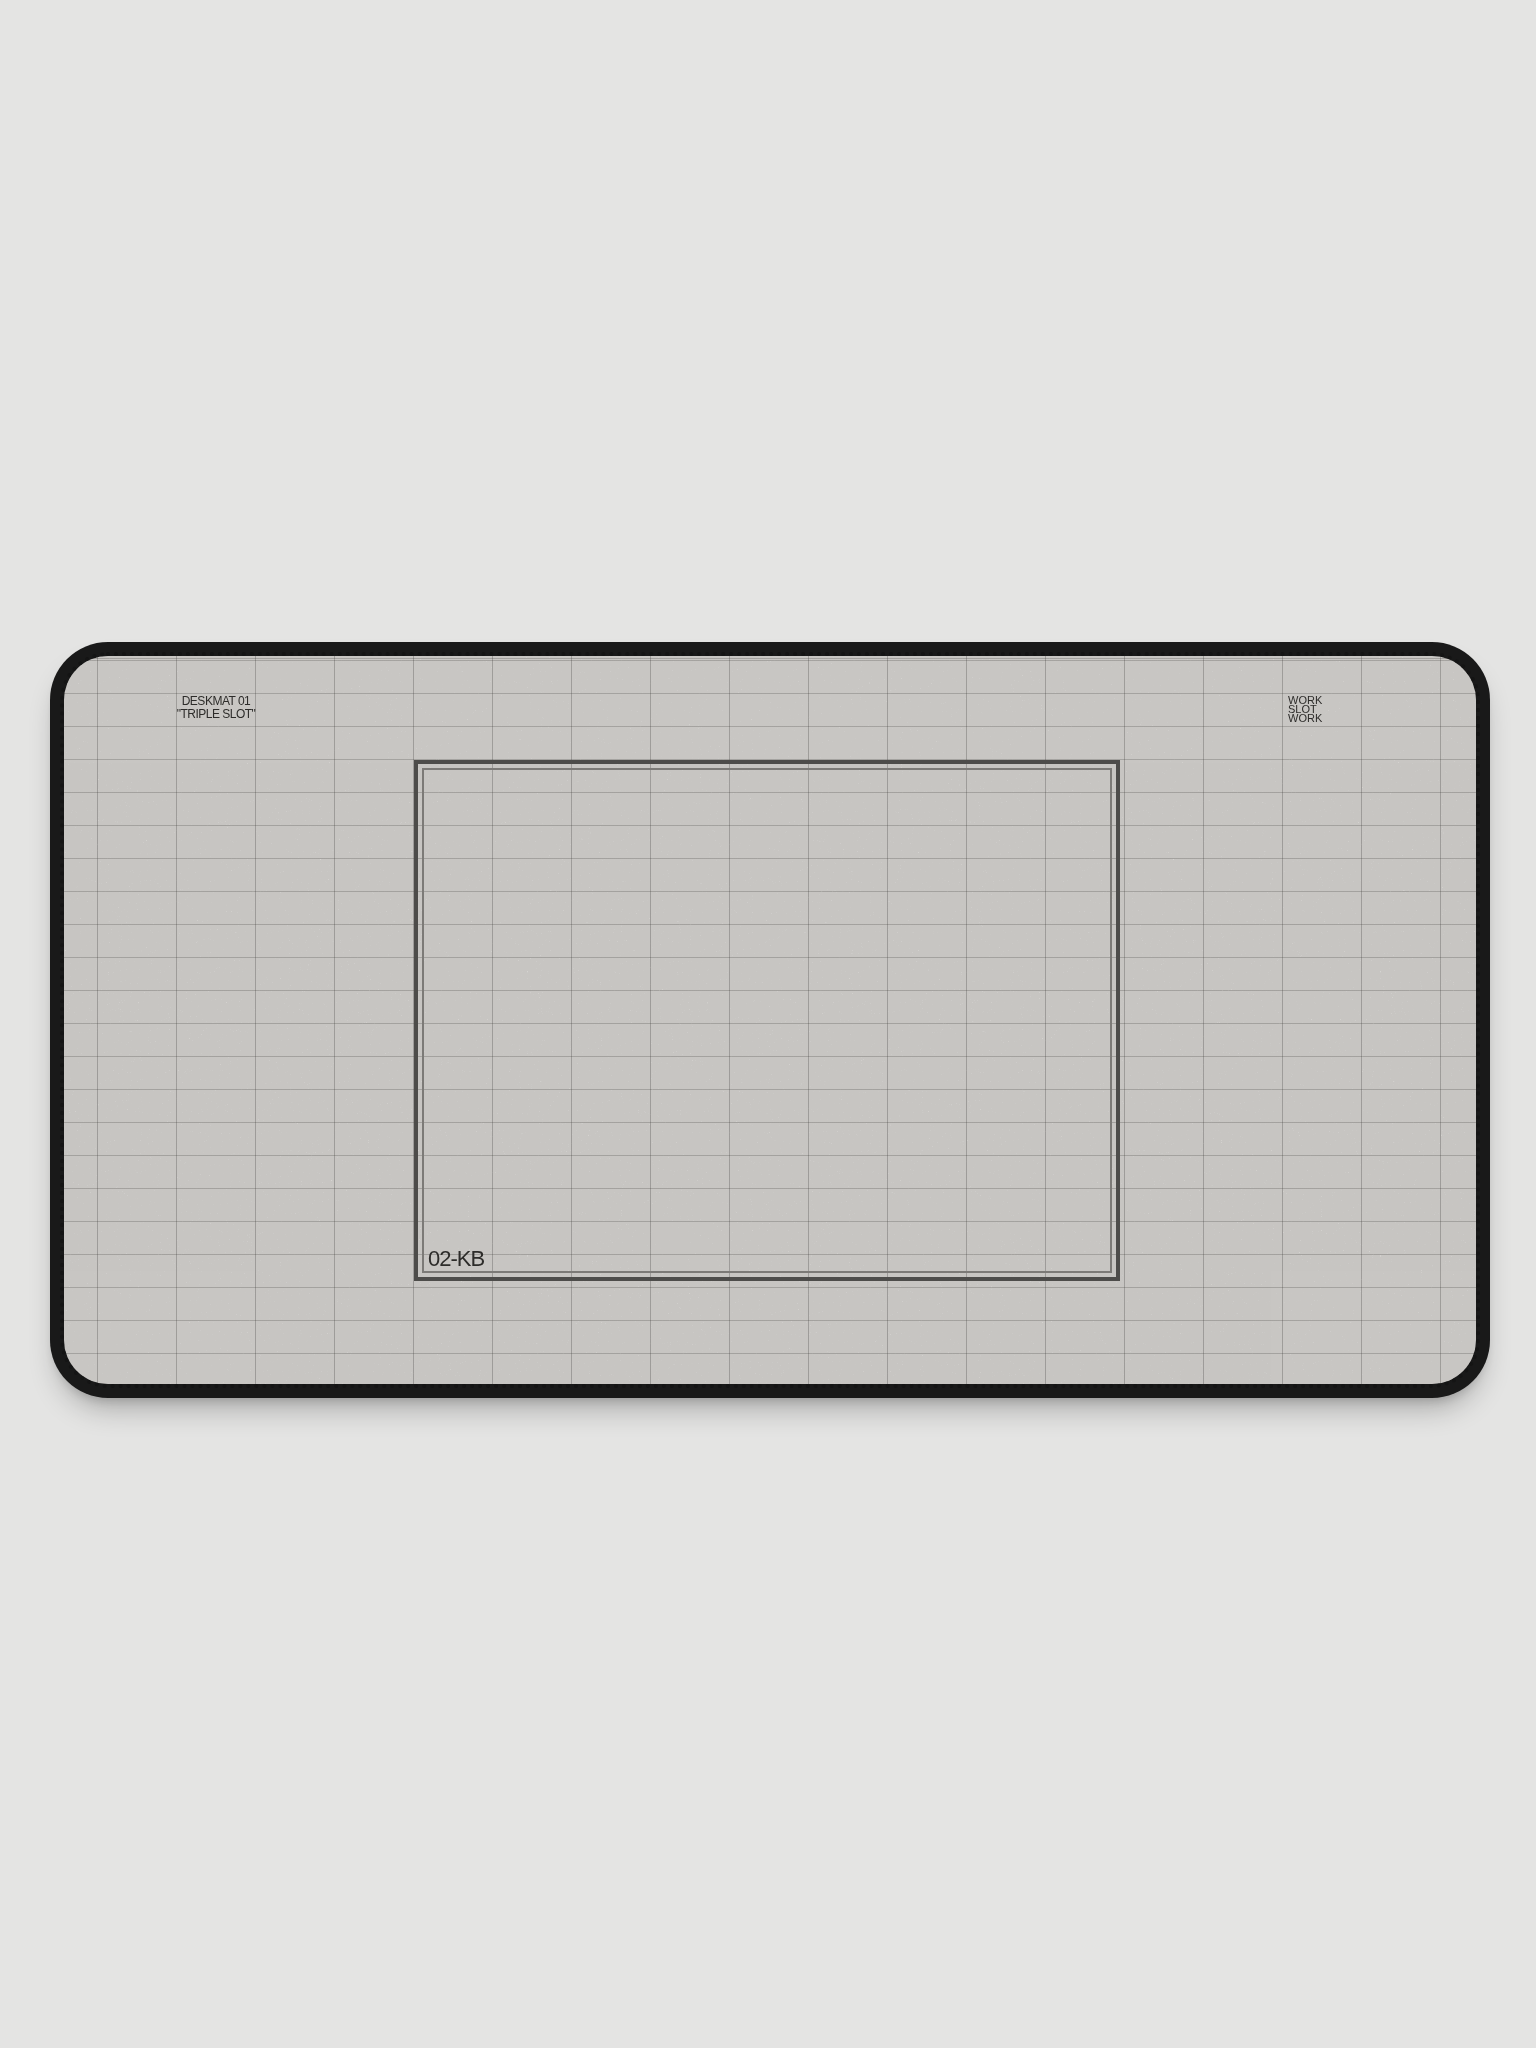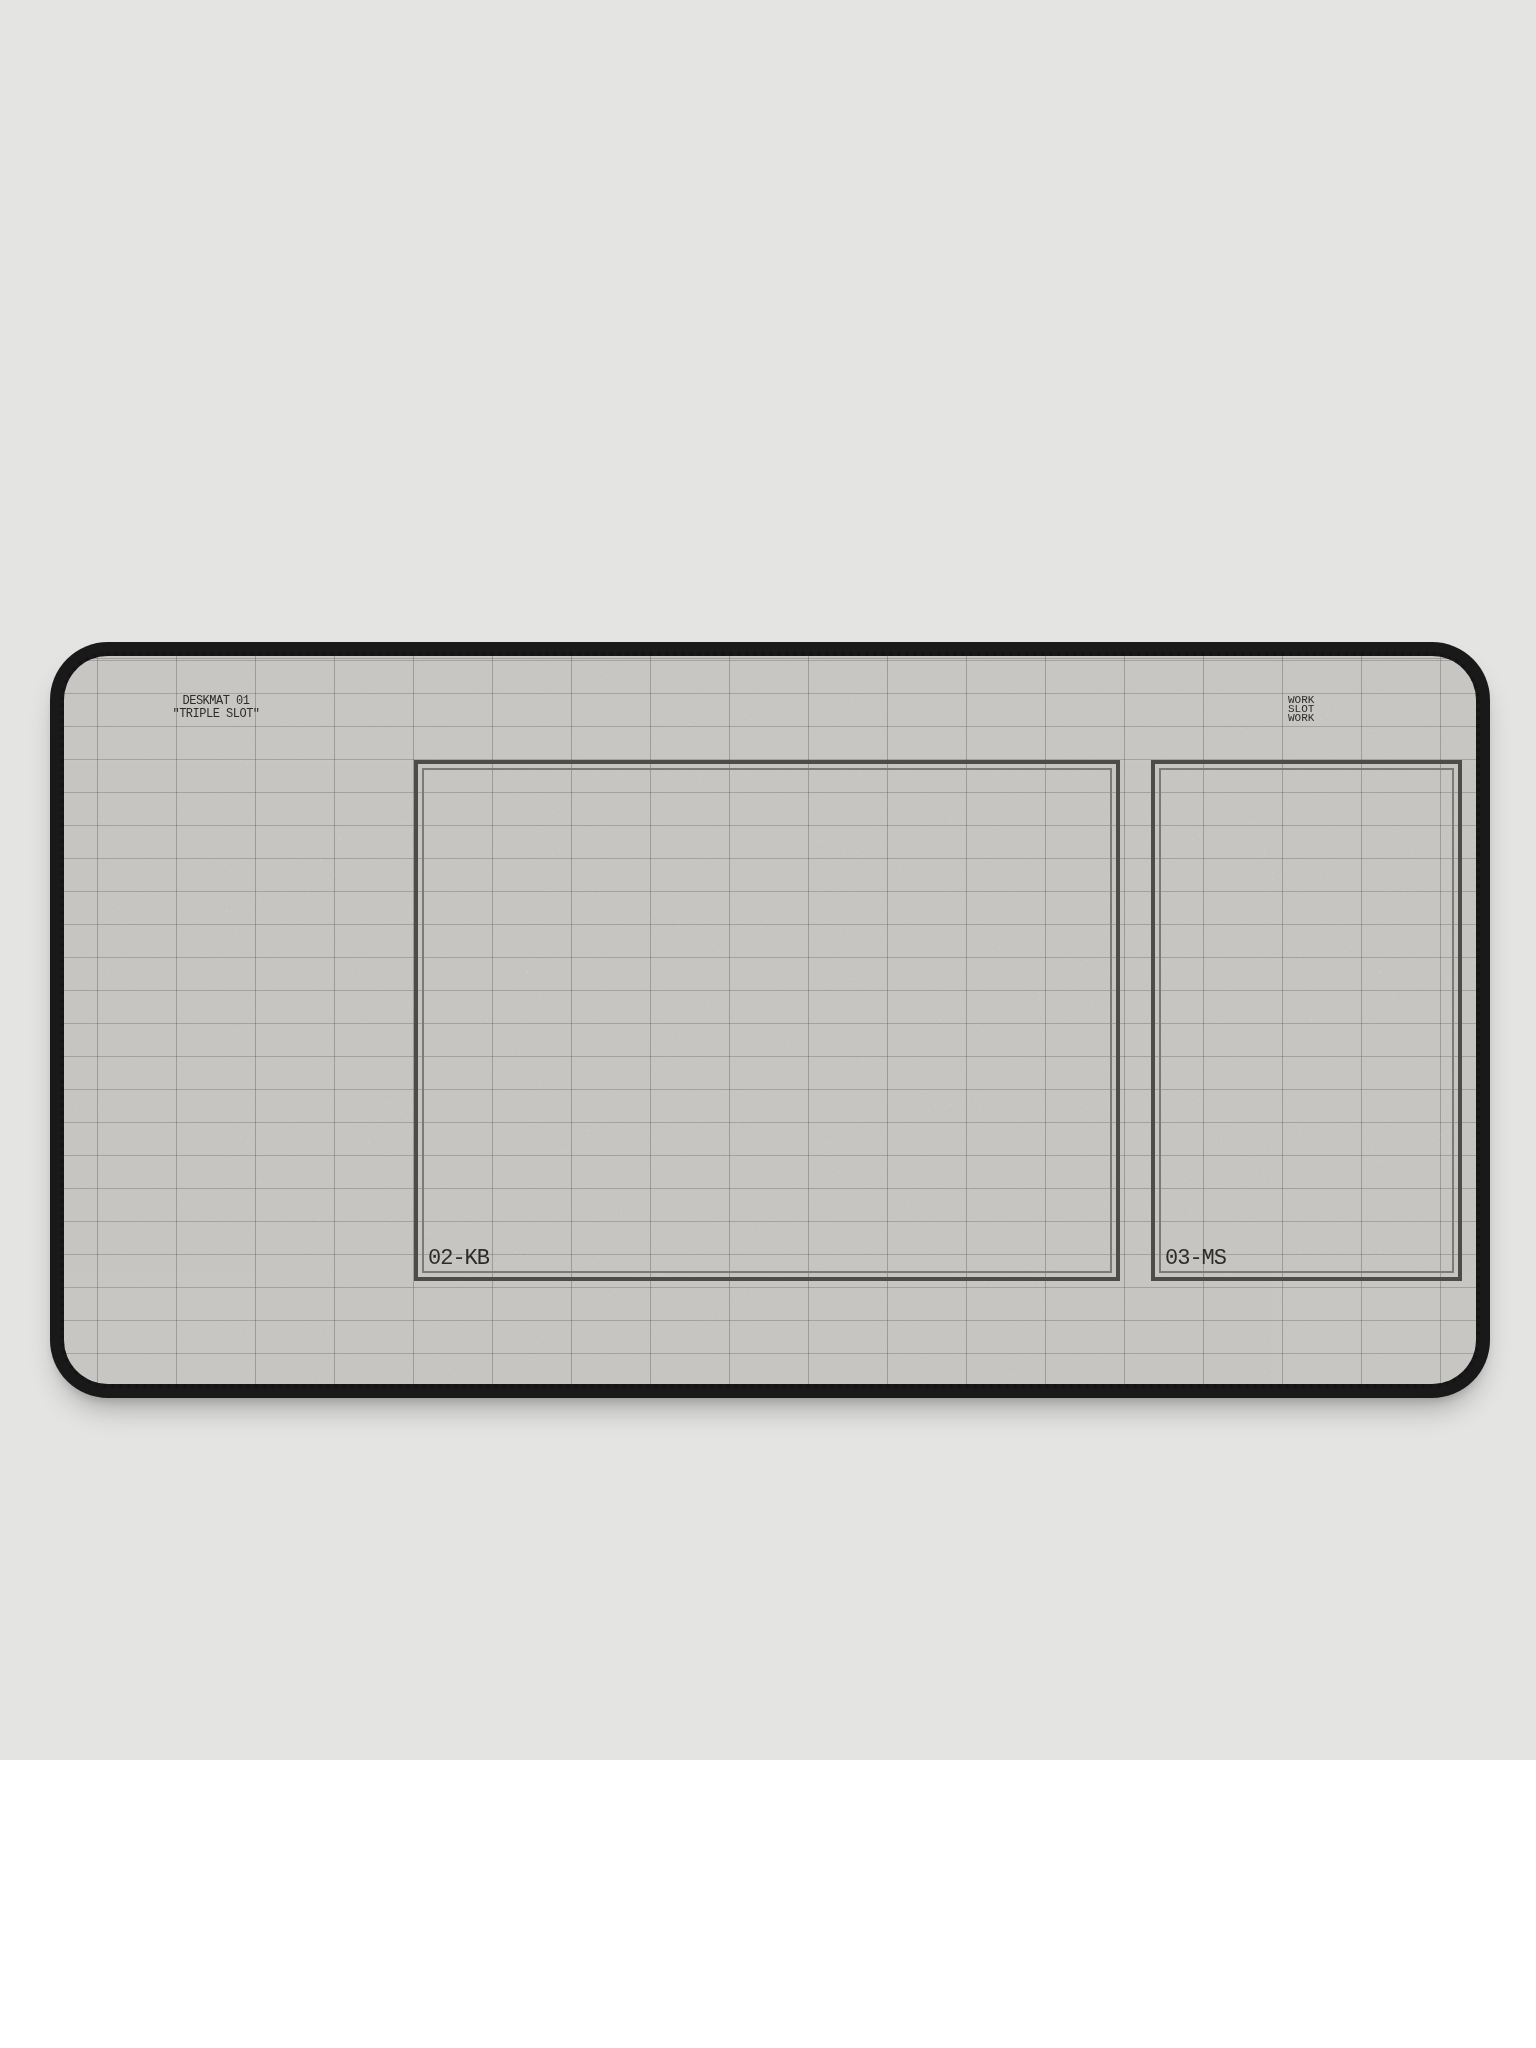--- a/index.html
+++ b/index.html
@@ -2,24 +2,24 @@
 <html><head>
 <meta charset="utf-8">
 <style>
   html, body {
     margin: 0;
     padding: 0;
   }
   .page {
     position: relative;
     width: 1536px;
-    height: 1760px;
+    height: 2048px;
     background: #e4e4e3;
     overflow: hidden;
-    font-family: Liberation Mono, monospace;
+    font-family: Liberation Sans, sans-serif;
   }
   
   .mat {
     position: absolute;
     left: 50px;
     top: 642px;
     width: 1440px;
     height: 756px;
     background: #191919;
     border-radius: 58px;
@@ -134,25 +134,20 @@
         <div>WORK</div>
       </div>
 
 
       <div class="zone zone-2">
         <div class="zone-inner">
           <div class="zone-label">02-KB</div>
         </div>
       </div>
 
-      <div class="zone zone-3">
-        <div class="zone-inner">
-          <div class="zone-label">03-MS</div>
-        </div>
-      </div>
 
     </div>
 
     <div class="stitch"></div>
 
   </div>
 
 </div>
 
 </body></html>

